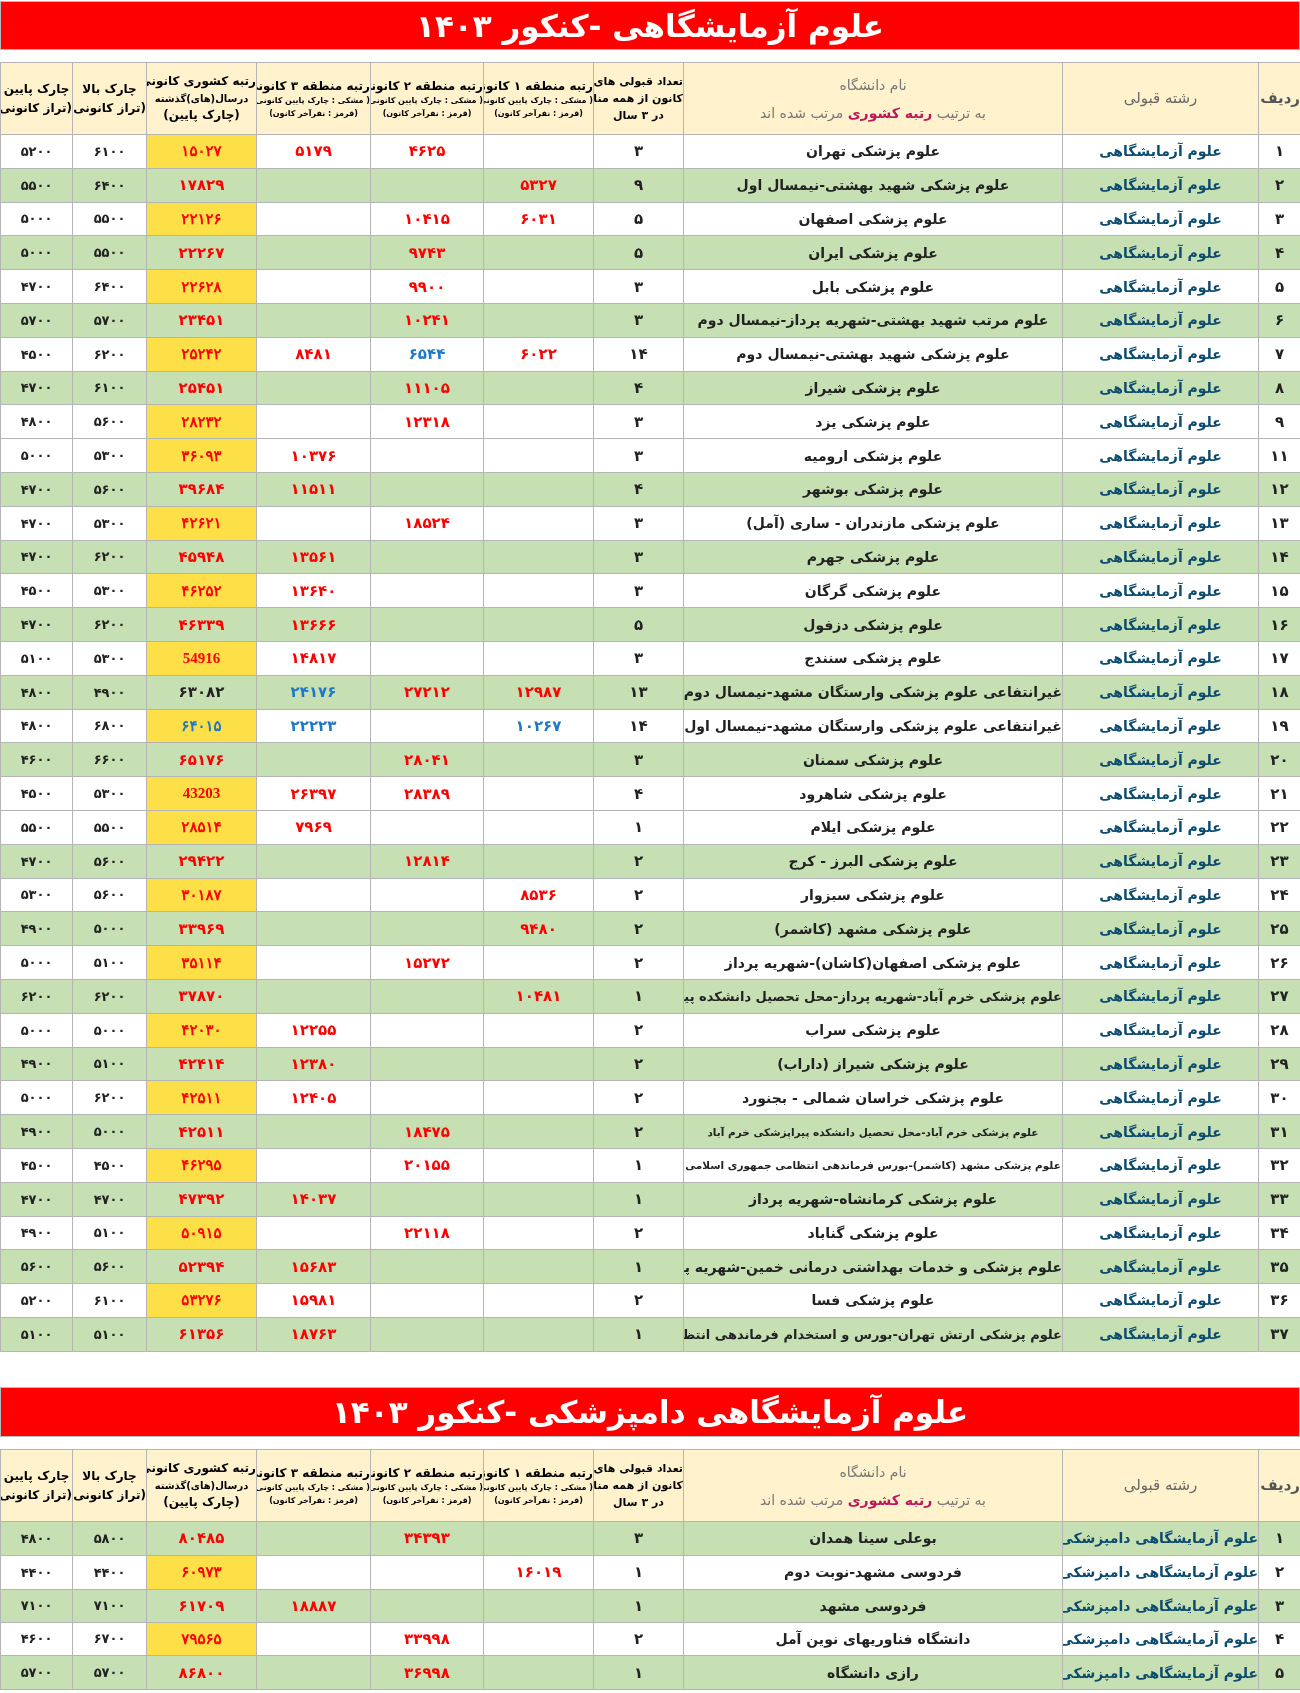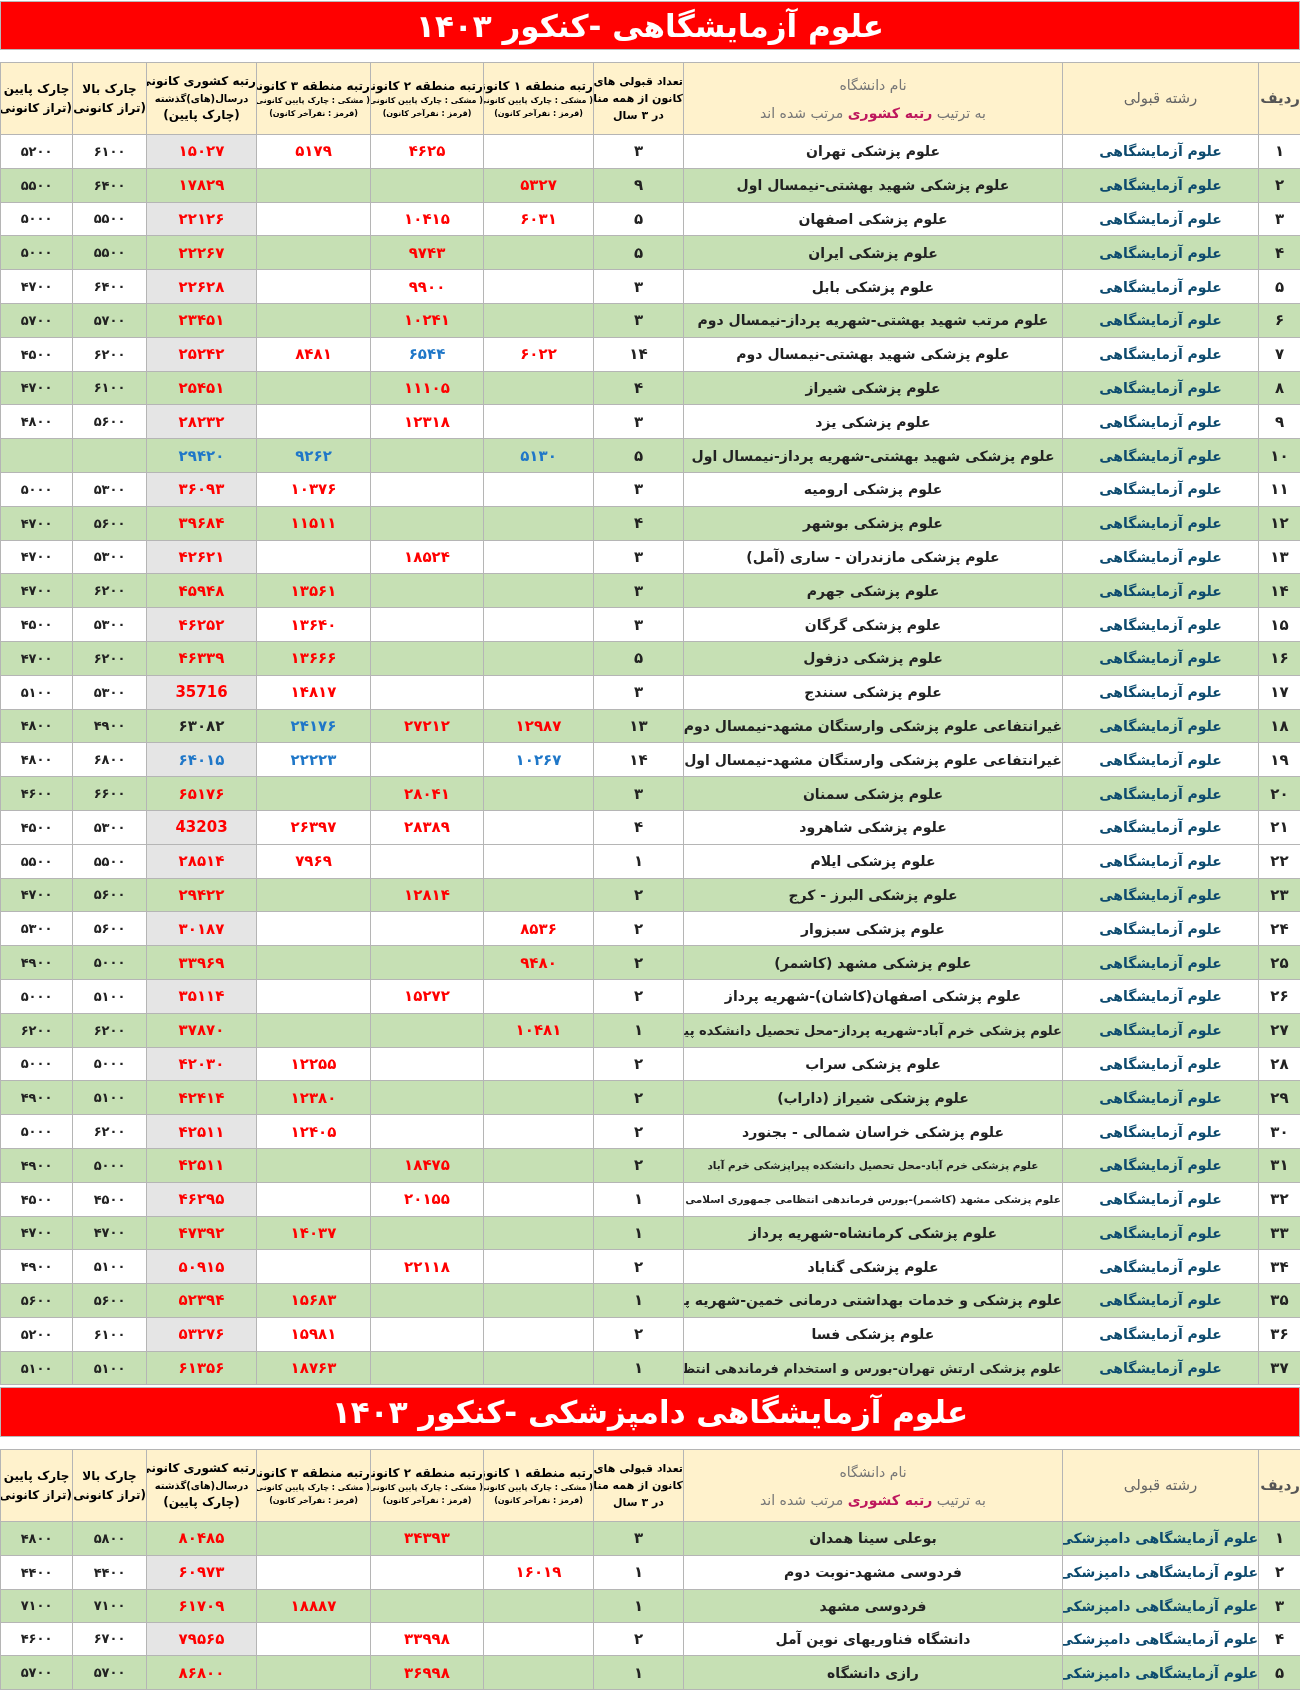--- a/index.html
+++ b/index.html
@@ -10,21 +10,21 @@
   th{background:#fff2cc;font-weight:bold;color:#000;line-height:1.55;}
   th .big{font-size:12px;display:block;}
   th .small{font-size:8px;display:block;}
   th.uni{font-weight:normal;color:#777;font-size:14px;line-height:2;}
   th.uni .red{color:#be185d;font-weight:bold;}
   th.major,th.rowno{font-weight:normal;color:#666;font-size:15px;}
   th.rowno{font-weight:bold;color:#555;text-align:right;}
   td{height:32px;font-size:15px;font-weight:bold;}
   tr.g td{background:#c6e0b4;}
   tr.w td{background:#fff;}
-  tr.w td.rank{background:#e5e5e5;}
+  tr.w td.rank{background:#fde047;font-family:Liberation Serif, serif;}
   td.uni{font-weight:bold;color:#222;font-size:14px;}
   td.uni.s{font-size:10.5px;}
   td.uni.xs{font-size:13px;}
   td.major{color:#0c4a6e;font-size:14px;}
   td.num{color:#222;font-size:13px;}
   .red{color:#ff0000;}
   .blue{color:#1f77c8;}
   .black{color:#222;}
 </style>
 </head>
@@ -192,32 +192,20 @@
         <td class="num red">۵۶۰۰</td>
         <td class="rank red">۲۸۲۳۲</td>
         <td class=""></td>
         <td class="red">۱۲۳۱۸</td>
         <td class=""></td>
         <td class="black">۳</td>
         <td class="uni">علوم پزشکی یزد</td>
         <td class="major">علوم آزمایشگاهی</td>
         <td class="black">۹</td>
       </tr>
-      <tr class="g" style="height: 33.8px;">
-        <td class="num"></td>
-        <td class="num"></td>
-        <td class="rank blue">۲۹۴۲۰</td>
-        <td class="blue">۹۲۶۲</td>
-        <td class=""></td>
-        <td class="blue">۵۱۳۰</td>
-        <td class="black">۵</td>
-        <td class="uni">علوم پزشکی شهید بهشتی-شهریه پرداز-نیمسال اول</td>
-        <td class="major">علوم آزمایشگاهی</td>
-        <td class="black">۱۰</td>
-      </tr>
       <tr class="w" style="height: 33.8px;">
         <td class="num red">۵۰۰۰</td>
         <td class="num red">۵۳۰۰</td>
         <td class="rank red">۳۶۰۹۳</td>
         <td class="red">۱۰۳۷۶</td>
         <td class=""></td>
         <td class=""></td>
         <td class="black">۳</td>
         <td class="uni">علوم پزشکی ارومیه</td>
         <td class="major">علوم آزمایشگاهی</td>
@@ -279,21 +267,21 @@
         <td class=""></td>
         <td class=""></td>
         <td class="black">۵</td>
         <td class="uni">علوم پزشکی دزفول</td>
         <td class="major">علوم آزمایشگاهی</td>
         <td class="black">۱۶</td>
       </tr>
       <tr class="w" style="height: 33.8px;">
         <td class="num red">۵۱۰۰</td>
         <td class="num red">۵۳۰۰</td>
-        <td class="rank red">35716</td>
+        <td class="rank red">54916</td>
         <td class="red">۱۴۸۱۷</td>
         <td class=""></td>
         <td class=""></td>
         <td class="black">۳</td>
         <td class="uni">علوم پزشکی سنندج</td>
         <td class="major">علوم آزمایشگاهی</td>
         <td class="black">۱۷</td>
       </tr>
       <tr class="g" style="height: 33.8px;">
         <td class="num black">۴۸۰۰</td>

